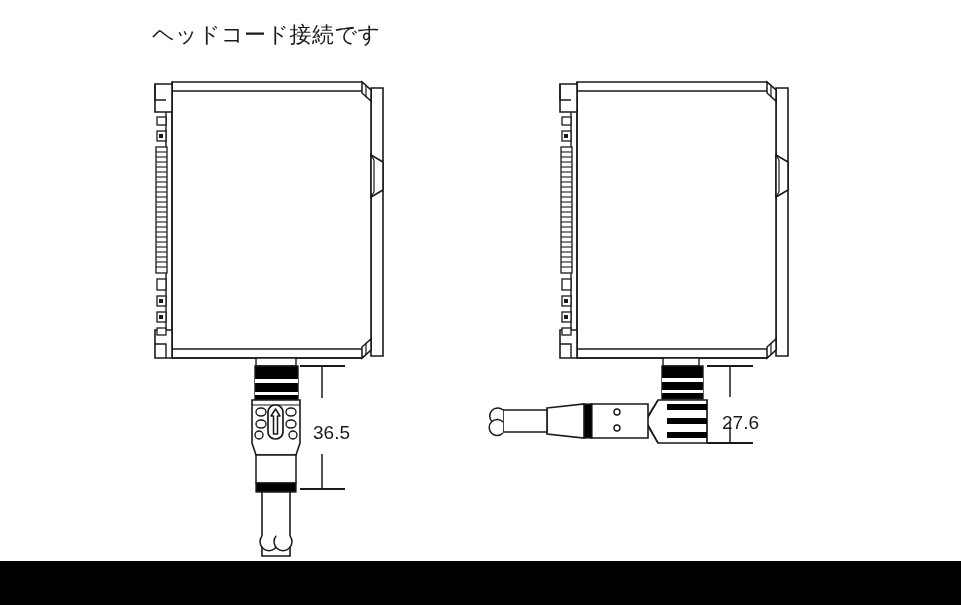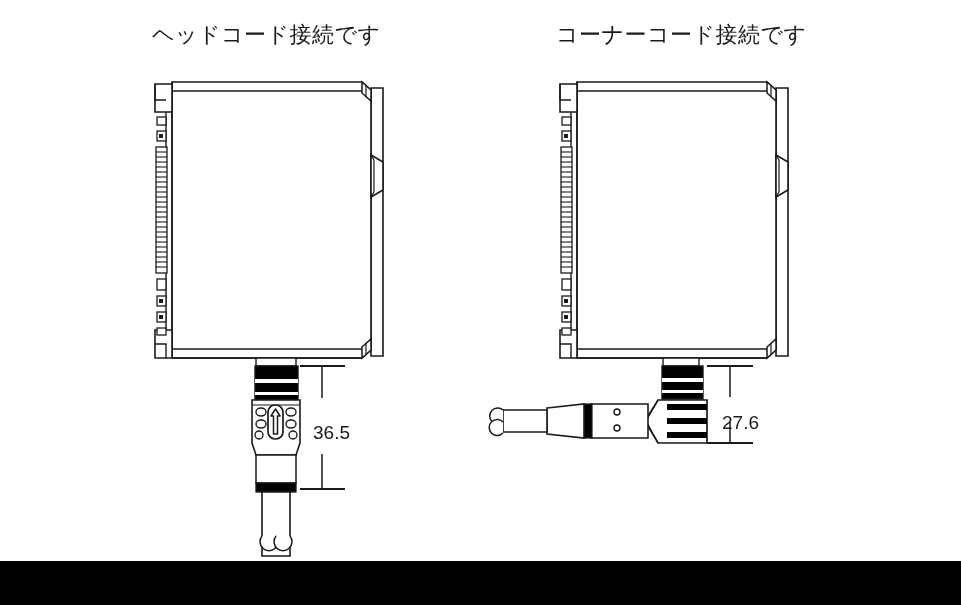--- a/index.html
+++ b/index.html
@@ -30,21 +30,20 @@
   #dim-365{left:313px;top:422px;}
   #dim-197{left:722px;top:412px;}
 </style>
 </head>
 <body>
 
 <div id="canvas">
 
   <div class="title" id="title-left">ヘッドコード接続です</div>
 
-  <div class="title" id="title-right">コーナーコード接続です</div>
 
   <div class="dim-label" id="dim-365">36.5</div>
 
   <div class="dim-label" id="dim-197">27.6</div>
 
   <svg id="drawing" width="961" height="605" viewBox="0 0 961 605" style="position:absolute;left:0;top:0;">
     <defs>
       <g id="device-body">
 
         <path d="M 371 88 L 383 88 L 383 356 L 371 356 Z" fill="#ffffff" stroke="#1a1a1a" stroke-width="1.6"></path>

